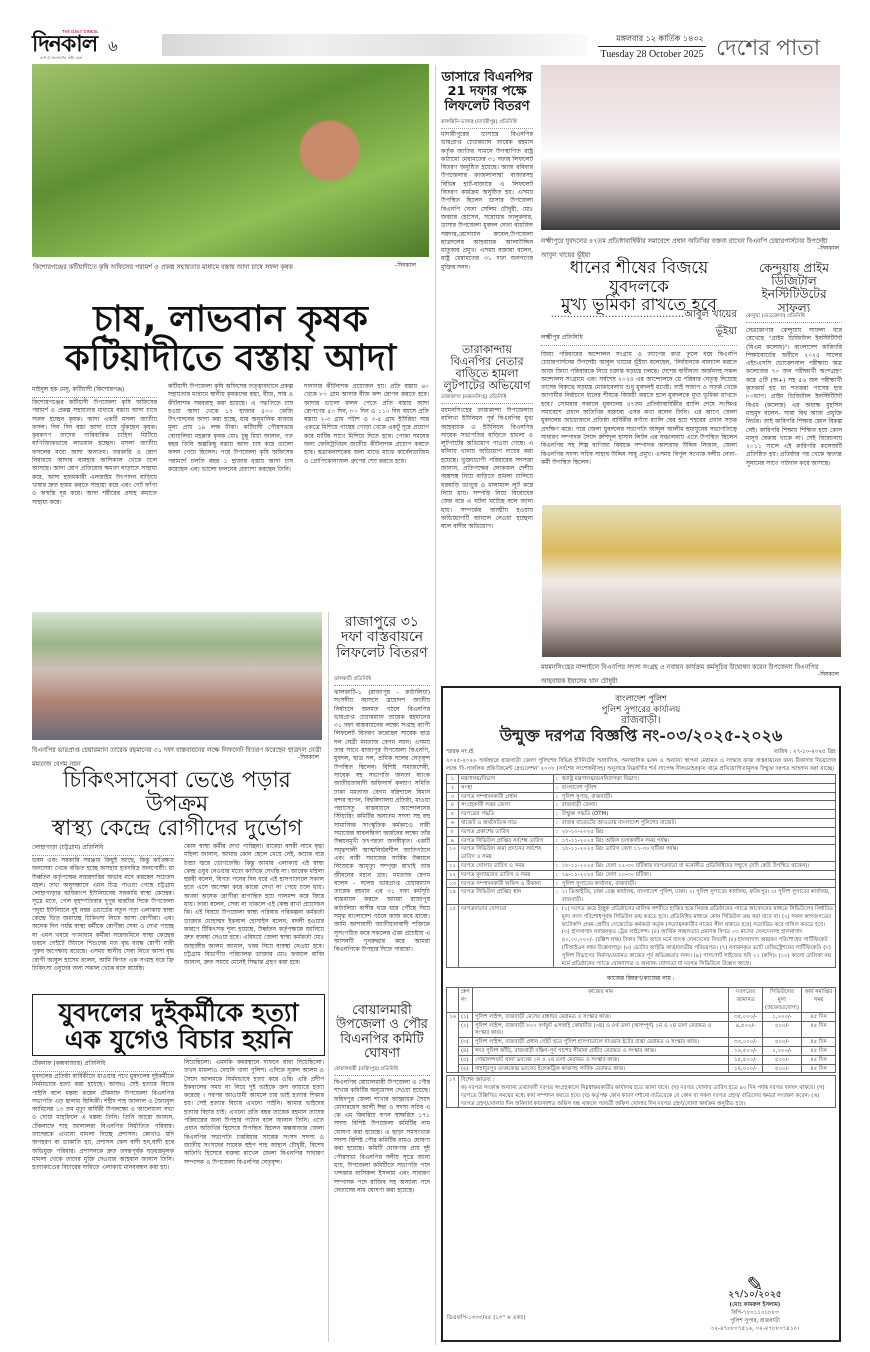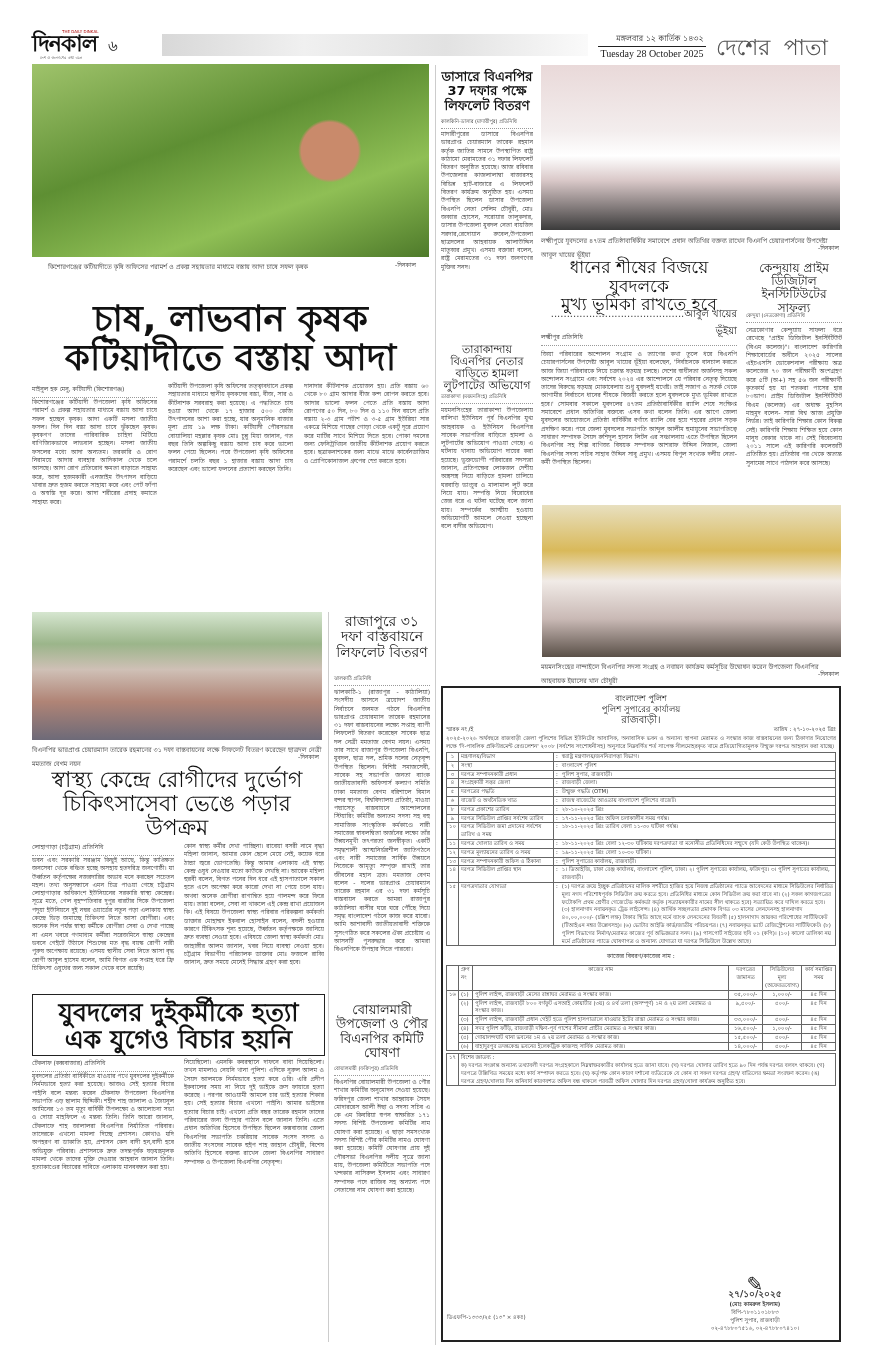--- a/index.html
+++ b/index.html
@@ -6,21 +6,21 @@
 body{width:870px;height:1352px;background:#fff;font-family:"DejaVu Sans",sans-serif;color:#222;position:relative;overflow:hidden}
 .abs{position:absolute}
 .logo{left:32px;top:32px;width:70px;height:28px}
 .logo-main{font-family:"DejaVu Serif",serif;font-size:22px;font-weight:bold;color:#111;line-height:22px;letter-spacing:-1px}
 .logo-tag{font-size:4px;color:#444;position:absolute;top:23px;left:8px;white-space:nowrap}
 .logo-top{font-size:4px;color:#a00;position:absolute;top:-3px;left:30px;white-space:nowrap}
 .pageno{left:108px;top:34px;font-size:15px;color:#222}
 .hbar{left:162px;top:34px;width:426px;height:22px;background:linear-gradient(90deg,#d8d8d8,#f0f0f0,#e2e2e2,#fafafa)}
 .date-bn{left:612px;top:32px;font-size:8px;color:#222;width:96px;text-align:center}
 .date-en{left:598px;top:46px;font-size:10px;font-family:"Liberation Serif",serif;color:#222;border-top:1px solid #222;padding-top:1px;width:108px;text-align:center}
-.section{left:716px;top:30px;font-size:22px;color:#555;font-weight:300;font-family:Liberation Mono, monospace}
+.section{left:716px;top:30px;font-size:22px;color:#555;font-weight:300;font-family:Liberation Serif, serif}
 .photo{background:#888;overflow:hidden}
 .ph-ginger{left:32px;top:64px;width:397px;height:193px;background:radial-gradient(circle at 75% 45%,#c98a6b 0 9%,transparent 10%),linear-gradient(160deg,#9fc36b,#5e8f33 40%,#8fbf55 70%,#4e7a2a)}
 .ph-rally{left:541px;top:65px;width:299px;height:165px;background:linear-gradient(180deg,#e9d9d9 0,#f3eded 40%,#fff 55%,#d9c8c8 70%,#3b3b3b 100%)}
 .ph-walk{left:32px;top:612px;width:290px;height:128px;background:linear-gradient(180deg,#d6e6d0 0,#9bb58a 25%,#cfc0b6 45%,#b08476 70%,#6d6a78 100%)}
 .ph-event{left:542px;top:505px;width:299px;height:152px;background:linear-gradient(180deg,#e8e0c0 0,#d9b95a 30%,#f1ebe7 50%,#c9b9b5 75%,#5a5048 100%)}
 .cap{font-size:6.4px;color:#333;line-height:14px}
 .credit{font-size:6px;color:#333}
 .h-big{font-family:"DejaVu Sans",sans-serif;font-weight:bold;color:#111;text-align:center;line-height:1.08}
 .h-med{font-family:"DejaVu Sans",sans-serif;color:#111;text-align:center;line-height:1.1}
 .byline{font-size:6px;color:#333;border-bottom:1px dotted #999;padding-bottom:2px}
@@ -40,32 +40,32 @@
   <div class="logo-main">দিনকাল</div>
   <span class="logo-tag">দেশ ও জনগণের কথা বলে</span>
 </div>
 <div class="abs pageno">৬</div>
 <div class="abs hbar"></div>
 <div class="abs date-bn">মঙ্গলবার ১২ কার্তিক ১৪৩২</div>
 <div class="abs date-en">Tuesday 28 October 2025</div>
 <div class="abs section">দেশের পাতা</div>
 
 <div class="abs photo ph-ginger"></div>
-<div class="abs cap" style="left:48px;top:260px;width:340px">কিশোরগঞ্জের কটিয়াদীতে কৃষি অফিসের পরামর্শ ও প্রকল্প সহায়তার মাধ্যমে বস্তায় আদা চাষে সফল কৃষক</div>
+<div class="abs cap" style="left:33px;top:260px;width:340px">কিশোরগঞ্জের কটিয়াদীতে কৃষি অফিসের পরামর্শ ও প্রকল্প সহায়তার মাধ্যমে বস্তায় আদা চাষে সফল কৃষক</div>
 <div class="abs credit" style="left:395px;top:260px">-দিনকাল</div>
 <div class="abs h-big" style="left:32px;top:300px;width:397px;font-size:36px">
   <div>চাষ, লাভবান কৃষক</div>
   <div>কটিয়াদীতে বস্তায় আদা</div>
 </div>
 <div class="abs byline" style="left:32px;top:384px;width:125px">মাইনুল হক মেনু, কটিয়াদী (কিশোরগঞ্জ)</div>
 <div class="abs body" style="left:32px;top:398px;width:125px;height:210px;overflow:hidden">কিশোরগঞ্জের কটিয়াদী উপজেলা কৃষি অফিসের পরামর্শ ও প্রকল্প সহায়তার মাধ্যমে বস্তায় আদা চাষে সফল হচ্ছেন কৃষক। আদা একটি মসলা জাতীয় ফসল। দিন দিন বস্তা আদা চাষে ঝুঁকছেন কৃষক। কৃষকগণ তাদের পারিবারিক চাহিদা মিটিয়ে বাণিজ্যিকভাবে লাভবান হচ্ছেন। মসলা জাতীয় ফসলের মধ্যে আদা অন্যতম। তরকারি ও রোগ নিরাময়ে আদার ব্যবহার আদিকাল থেকে চলে আসছে। আদা রোগ প্রতিরোধ ক্ষমতা বাড়াতে সাহায্য করে, আদা হজমকারী এনজাইম উৎপাদন বাড়িয়ে খাবার দ্রুত হজম করতে সাহায্য করে এবং পেট ফাঁপা ও অস্বস্তি দূর করে। আদা শরীরের প্রদাহ কমাতে সাহায্য করে।</div>
 <div class="abs body" style="left:168px;top:382px;width:125px;height:226px;overflow:hidden">কটিয়াদী উপজেলা কৃষি অফিসের তত্ত্বাবধানে প্রকল্প সহায়তার মাধ্যমে স্থানীয় কৃষকদের বস্তা, বীজ, সার ও কীটনাশক সরবরাহ করা হয়েছে। এ পদ্ধতিতে চাষ হওয়া আদা থেকে ১৭ হাজার ৫০০ কেজি উৎপাদনের আশা করা হচ্ছে, যার অনুমানিক বাজার মূল্য প্রায় ১৯ লক্ষ টাকা। কটিয়াদী পৌরসভার বোয়ালিয়া মহল্লার কৃষক মোঃ চুন্নু মিয়া জানান, গত বছর তিনি অল্পকিছু বস্তায় আদা চাষ করে ভালো ফলন পেয়ে ছিলেন। পরে উপজেলা কৃষি অফিসের পরামর্শে চলতি বছর ১ হাজার বস্তায় আদা চাষ করেছেন এবং ভালো ফলনের প্রত্যাশা করছেন তিনি।</div>
 <div class="abs body" style="left:304px;top:382px;width:125px;height:226px;overflow:hidden">দানাদার কীটনাশক প্রয়োজন হয়। প্রতি বস্তায় ৬০ থেকে ৮০ গ্রাম আদার বীজ কন্দ রোপন করতে হবে। আদার ভালো ফলন পেতে প্রতি বস্তায় আদা রোপণের ৫০ দিন, ৮০ দিন ও ১১০ দিন বয়সে প্রতি বস্তায় ২-৩ গ্রাম পটাশ ও ৩-৫ গ্রাম ইউরিয়া সার একত্রে মিশিয়ে গাছের গোড়া থেকে একটু দূরে প্রয়োগ করে মাটির সাথে মিশিয়ে দিতে হবে। পোকা দমনের জন্য ফেনিট্রথিয়ন জাতীয় কীটনাশক প্রয়োগ করতে হবে। ছত্রাকনাশকের জন্য মাঝে মাঝে কার্বেনডাজিম ও প্রোপিকোনাজল গ্রুপের স্প্রে করতে হবে।</div>
 
-<div class="abs h-med" style="left:441px;top:70px;width:92px;font-size:13px;font-weight:bold">ডাসারে বিএনপির 37 দফার পক্ষে লিফলেট বিতরণ</div>
+<div class="abs h-med" style="left:441px;top:70px;width:92px;font-size:13px;font-weight:bold">ডাসারে বিএনপির 21 দফার পক্ষে লিফলেট বিতরণ</div>
 <div class="abs byline" style="left:441px;top:118px;width:92px;font-size:5px">কালকিনি-ডাসার (মাদারীপুর) প্রতিনিধি</div>
 <div class="abs body" style="left:441px;top:130px;width:92px;height:205px;overflow:hidden">মাদারীপুরের ডাসারে বিএনপির ভারপ্রাপ্ত চেয়ারম্যান তারেক রহমান কর্তৃক জাতির সামনে উপস্থাপিত রাষ্ট্র কাঠামো মেরামতের ৩১ দফার লিফলেট বিতরণ অনুষ্ঠিত হয়েছে। আজ রবিবার উপজেলার কাজলালাম্বা বাজারসহ বিভিন্ন হাট-বাজারে এ লিফলেট বিতরণ কার্যক্রম অনুষ্ঠিত হয়। এসময় উপস্থিত ছিলেন ডাসার উপজেলা বিএনপি নেতা সেলিম চৌধুরী, মোঃ জব্বার হোসেন, সরোয়ার তালুকদার, ডাসার উপজেলা যুবদল নেতা বায়জিদ সরদার,রেদোয়ান রুবেল,উপজেলা ছাত্রদলের আহবায়ক আলাউদ্দিন মাতুব্বর প্রমুখ। এসময় বক্তারা বলেন, রাষ্ট্র মেরামতের ৩১ দফা জনগণের মুক্তির সনদ।</div>
 
 <div class="abs photo ph-rally"></div>
 <div class="abs cap" style="left:541px;top:234px;width:299px">লক্ষ্মীপুরে যুবদলের ৪৭তম প্রতিষ্ঠাবার্ষিকীর সমাবেশে প্রধান অতিথির বক্তব্য রাখেন বিএনপি চেয়ারপার্সনের উপদেষ্টা আবুল খায়ের ভূঁইয়া</div>
 <div class="abs credit" style="left:818px;top:243px">-দিনকাল</div>
 <div class="abs h-med" style="left:541px;top:258px;width:196px;font-size:17px">
   <div>ধানের শীষের বিজয়ে যুবদলকে</div>
   <div>মুখ্য ভূমিকা রাখতে হবে</div>
 </div>
@@ -88,22 +88,22 @@
 <div class="abs credit" style="left:818px;top:669px">-দিনকাল</div>
 
 <div class="abs photo ph-walk"></div>
 <div class="abs cap" style="left:32px;top:743px;width:290px">বিএনপির ভারপ্রাপ্ত চেয়ারম্যান তারেক রহমানের ৩১ দফা বাস্তবায়নের লক্ষে লিফলেট বিতরণ করেছেন ছাত্রদল নেত্রী মমতাজ বেগম নয়ন</div>
 <div class="abs credit" style="left:298px;top:752px">-দিনকাল</div>
 <div class="abs h-med" style="left:334px;top:614px;width:96px;font-size:14px">রাজাপুরে ৩১ দফা বাস্তবায়নে লিফলেট বিতরণ</div>
 <div class="abs byline" style="left:334px;top:675px;width:96px;font-size:5px">ঝালকাঠি প্রতিনিধি</div>
 <div class="abs body" style="left:334px;top:688px;width:96px;height:305px;overflow:hidden">ঝালকাঠি-১ (রাজাপুর - কাঠালিয়া) সংসদীয় আসনে ত্রয়োদশ জাতীয় নির্বাচনে জনমত গঠনে বিএনপির ভারপ্রাপ্ত চেয়ারম্যান তারেক রহমানের ৩১ দফা বাস্তবায়নের লক্ষ্যে সপ্তাহ ব্যাপী লিফলেট বিতরণ করেছেন সাবেক ছাত্র দল নেত্রী মমতাজ বেগম নয়ন। এসময় তার সাথে রাজাপুর উপজেলা বিএনপি, যুবদল, ছাত্র দল, শ্রমিক দলের নেতৃবৃন্দ উপস্থিত ছিলেন। বিশিষ্ট সমাজসেবী, সাবেক সহ সভাপতি জনতা ব্যাংক জাতীয়তাবাদী অফিসার্স কল্যাণ সমিতি ঢাকা মমতাজ বেগম বরিশালে বিমান বন্দর স্থাপন, বিশ্ববিদ্যালয় প্রতিষ্ঠা, মাওয়া পদ্মাসেতু বাস্তবায়নে আন্দোলনের স্টিয়ারিং কমিটির অন্যতম সদস্য সহ বহু সামাজিক সাংস্কৃতিক কর্মকাণ্ডে নারী সমাজের স্বাবলম্বিতা অর্জনের লক্ষ্যে তাঁর উন্নয়নমূখী তৎপরতা জনস্বীকৃত। একটি সমৃদ্ধশালী আত্মনির্ভরশীল জাতিগঠনে এবং নারী সমাজের সার্বিক উন্নয়নে নিজেকে আমৃত্যু সম্পৃক্ত রাখাই তার জীবনের মহান ব্রত। মমতাজ বেগম বলেন - দলের ভারপ্রাপ্ত চেয়ারম্যান তারেক রহমান এর ৩১ দফা কর্মসূচি বাস্তবায়ন করতে আমরা রাজাপুর কাঠালিয়া বাসীর ঘরে ঘরে পৌঁছে দিয়ে সমৃদ্ধ বাংলাদেশ গঠনে কাজ করে যাবো। আমি আশাবাদী জাতীয়তাবাদী শক্তিকে সুসংগঠিত করে সকলের ঐক্য প্রচেষ্টায় এ আসনটি পুনরুদ্ধার করে আমরা বিএনপিকে উপহার দিতে পারবো।</div>
 
 <div class="abs h-med" style="left:32px;top:768px;width:290px;font-size:22px">
+  <div>চিকিৎসাসেবা ভেঙে পড়ার উপক্রম</div>
   <div>স্বাস্থ্য কেন্দ্রে রোগীদের দুর্ভোগ</div>
-  <div>চিকিৎসাসেবা ভেঙে পড়ার উপক্রম</div>
 </div>
 <div class="abs byline" style="left:32px;top:842px;width:142px">লোহাগাড়া (চট্টগ্রাম) প্রতিনিধি</div>
 <div class="abs body" style="left:32px;top:856px;width:142px;height:134px;overflow:hidden">ভবন এবং সরকারি সরঞ্জাম কিছুই আছে, কিন্তু কাঙ্ক্ষিত জনসেবা থেকে বঞ্চিত হচ্ছে অসহায় হতদরিদ্র জনগোষ্ঠী। যা উর্ধ্বতন কর্তৃপক্ষের নজরদারির অভাব মনে করছেন সচেতন মহল। তথ্য অনুসন্ধানে এমন চিত্র পাওয়া গেছে চট্টগ্রাম লোহাগাড়ার অধিকাংশ ইউনিয়নের সরকারি স্বাস্থ্য কেন্দ্রের। সূত্রে মতে, গেল বৃহস্পতিবার দুপুর বারটার দিকে উপজেলা পদুয়া ইউনিয়নে দুই নম্বর ওয়ার্ডের নতুন পড়া এলাকায় স্বাস্থ্য কেন্দ্রে ভিড় জমাচ্ছে চিকিৎসা নিতে আসা রোগীরা। এবং অনেক দিন পর্যন্ত স্বাস্থ্য কর্মীকে রোগীরা সেবা ও দেখা পাচ্ছে না এমন খবরে গণমাধ্যম কর্মীরা সরেজমিনে স্বাস্থ্য কেন্দ্রের ভবনে গেইটে উঠানে শিশুদের মত বৃদ্ধ বয়স্ক রোগী নারী পুরুষ অপেক্ষায় রয়েছে। এসময় স্থানীয় সেবা নিতে আসা বৃদ্ধ রোগী আবুল হাসেম বলেন, আমি বিগত এক সপ্তাহ ধরে ফ্রি চিকিৎসা ওষুধের জন্য সকাল থেকে বসে রয়েছি।</div>
 <div class="abs body" style="left:184px;top:842px;width:140px;height:148px;overflow:hidden">কোন স্বাস্থ্য কর্মীর দেখা পাচ্ছিনা। রাবেয়া বসরী নামে বৃদ্ধা মহিলা জানান, আমার কোন ছেলে মেয়ে নেই, কয়েক ধরে ঠান্ডা জ্বরে ভোগতেছি। কিন্তু আমার এলাকায় এই স্বাস্থ্য কেন্দ্র ওষুধ নেওয়ার মতো কাউকে দেখছি না। আরেক মহিলা হুরবী বলেন, বিগত পনের দিন ধরে এই হাসপাতালে সকাল হতে এসে অপেক্ষা করে কারো দেখা না পেয়ে চলে যায়। অথবা অনেক রোগীরা রাগান্বিত হয়ে গালমন্দ করে ফিরে যায়। তারা বলেন, সেবা না থাকলে এই কেন্দ্র রাখা প্রয়োজন কি। এই বিষয়ে উপজেলা স্বাস্থ্য পরিবার পরিকল্পনা কর্মকর্তা ডাক্তার মোহাম্মদ ইকবাল হোসাইন বলেন, বদলী হওয়ার কারণে টিকিৎসক শূন্য হয়েছে, উর্ধ্বতন কর্তৃপক্ষকে জানিয়ে দ্রুত ব্যবস্থা নেওয়া হবে। এবিষয়ে জেলা স্বাস্থ্য কর্মকর্তা মোঃ জাহাঙ্গীর আলম জানান, খবর নিয়ে ব্যবস্থা নেওয়া হবে। চট্টগ্রাম বিভাগীয় পরিচালক ডাক্তার মোঃ ফজলে রাব্বি জানান, দ্রুত সময়ে মেনেই সিদ্ধান্ত গ্রহণ করা হবে।</div>
 
 <div class="abs box" style="left:32px;top:994px;width:293px;height:62px"></div>
 <div class="abs h-big" style="left:32px;top:999px;width:293px;font-size:25px">
   <div>যুবদলের দুইকর্মীকে হত্যা</div>
   <div>এক যুগেও বিচার হয়নি</div>
 </div>
@@ -116,20 +116,21 @@
 <div class="abs body" style="left:334px;top:1078px;width:96px;height:264px;overflow:hidden">বিএনপির বোয়ালমারী উপজেলা ও পৌর শাখার কমিটির অনুমোদন দেওয়া হয়েছে। ফরিদপুর জেলা শাখার আহ্বায়ক সৈয়দ মোদাররেস আলী ঈছা ও সদস্য সচিব এ কে এম কিবরিয়া স্বপন স্বাক্ষরিত ১৭১ সদস্য বিশিষ্ট উপজেলা কমিটির নাম ঘোষণা করা হয়েছে। এ ছাড়া সমসংখ্যক সদস্য বিশিষ্ট পৌর কমিটির নামও ঘোষণা করা হয়েছে। কমিটি ঘোষণার প্রায় দুই পৌরসভা বিএনপির দলীয় সূত্রে জানা যায়, উপজেলা কমিটিতে সভাপতি পদে খন্দকার নাসিরুল ইসলাম এবং সাধারণ সম্পাদক পদে রাজিব সহ অন্যান্য পদে নেতাদের নাম ঘোষণা করা হয়েছে।</div>
 
 <div class="abs rule" style="left:435px;top:65px;width:1px;height:1280px;background:#ccc"></div>
 <div class="abs rule" style="left:328px;top:612px;width:1px;height:730px;background:#ccc"></div>
 
 <div class="abs box" style="left:441px;top:686px;width:400px;height:656px;border-width:2px">
   <div style="padding-top:6px">
     <div class="tender-hd" style="font-size:8px;line-height:10px">বাংলাদেশ পুলিশ</div>
     <div class="tender-hd" style="font-size:8.5px;line-height:11px">পুলিশ সুপারের কার্যালয়</div>
     <div class="tender-hd" style="font-size:10px;line-height:9px">রাজবাড়ী।</div>
+    <div class="tender-hd" style="font-size:16px;line-height:20px;font-weight:bold;margin-top:2px">উন্মুক্ত দরপত্র বিজ্ঞপ্তি নং-০৩/২০২৫-২০২৬</div>
   </div>
   <div style="display:flex;justify-content:space-between;padding:2px 3px 0;font-size:5.5px">
     <span>স্মারক নং /ই</span>
     <span>তারিখ : ২৭-১০-২০২৫ খ্রিঃ</span>
   </div>
   <div class="body" style="padding:0 3px;font-size:5.5px;line-height:8px">২০২৫-২০২৬ অর্থবছরে রাজবাড়ী জেলা পুলিশের বিভিন্ন ইউনিটের আবাসিক, অনাবাসিক ভবন ও অন্যান্য স্থাপনা মেরামত ও সংস্কার কাজ বাস্তবায়নের জন্য ঠিকাদার নিয়োগের লক্ষে 'দি-পাবলিক প্রকিউরমেন্ট রেগুলেশন' ২০০৮ (সর্বশেষ সংশোধনীসহ) অনুসারে নিম্নবর্ণিত শর্ত সাপেক্ষ সীলমোহরকৃত খামে প্রতিযোগিতামূলক উন্মুক্ত দরপত্র আহবান করা যাচ্ছে।</div>
   <div style="padding:2px 3px">
     <table>
       <tbody id="tender-rows">
           <tr>

